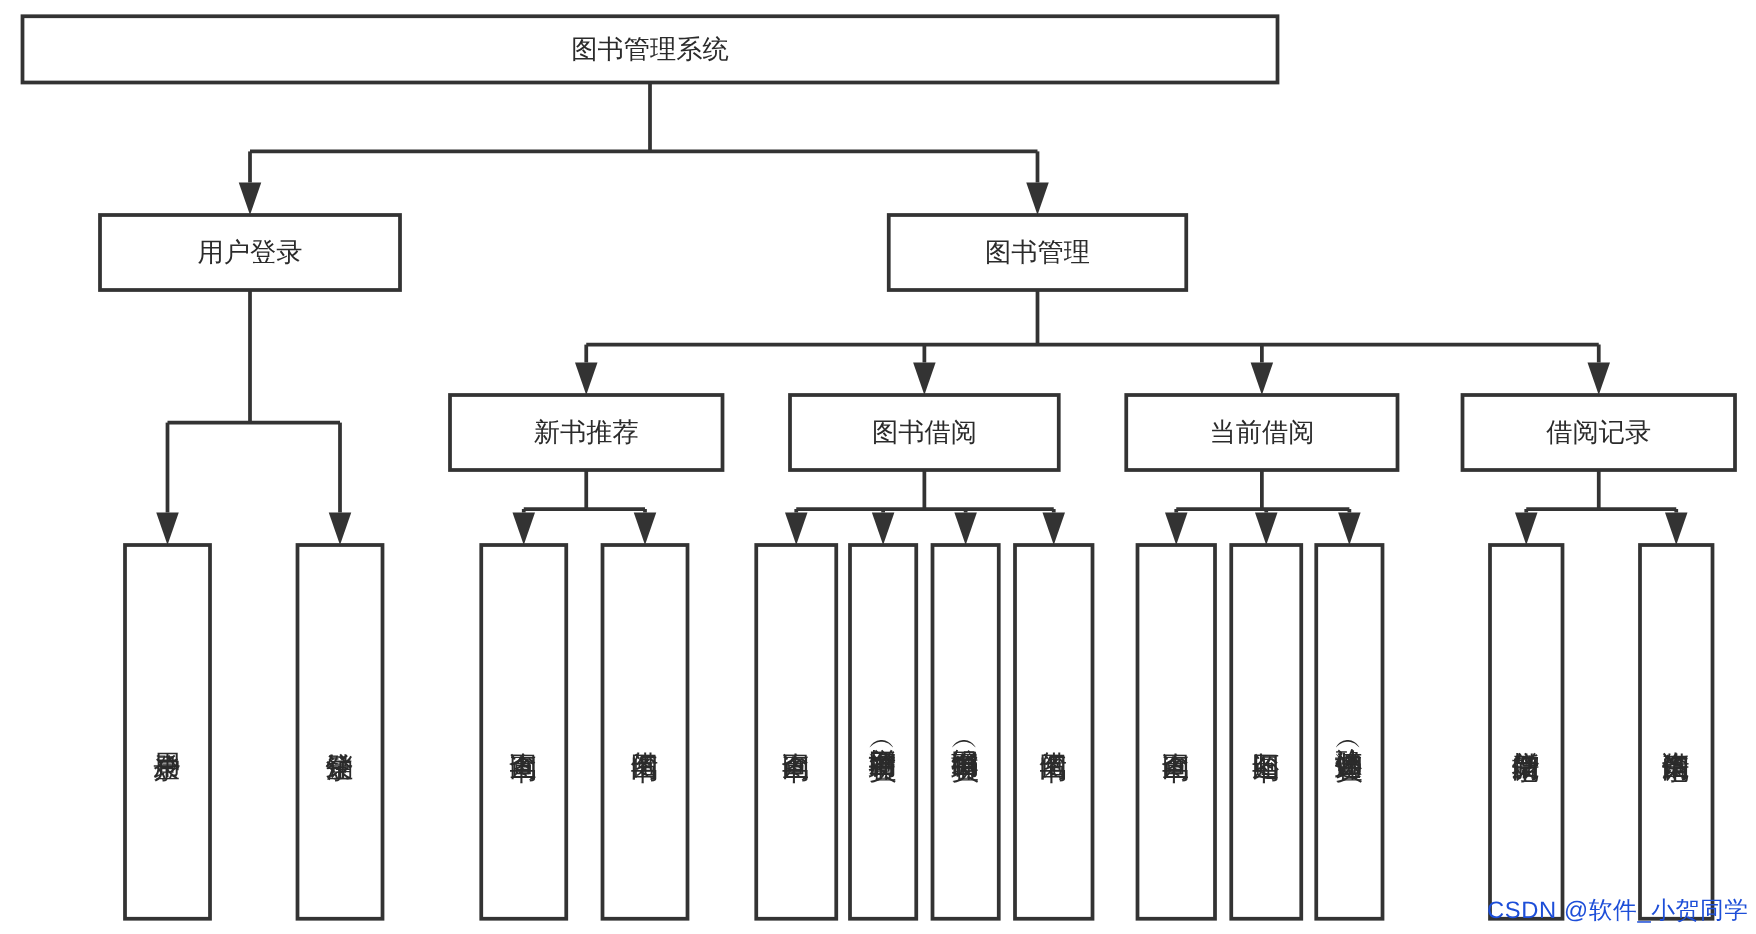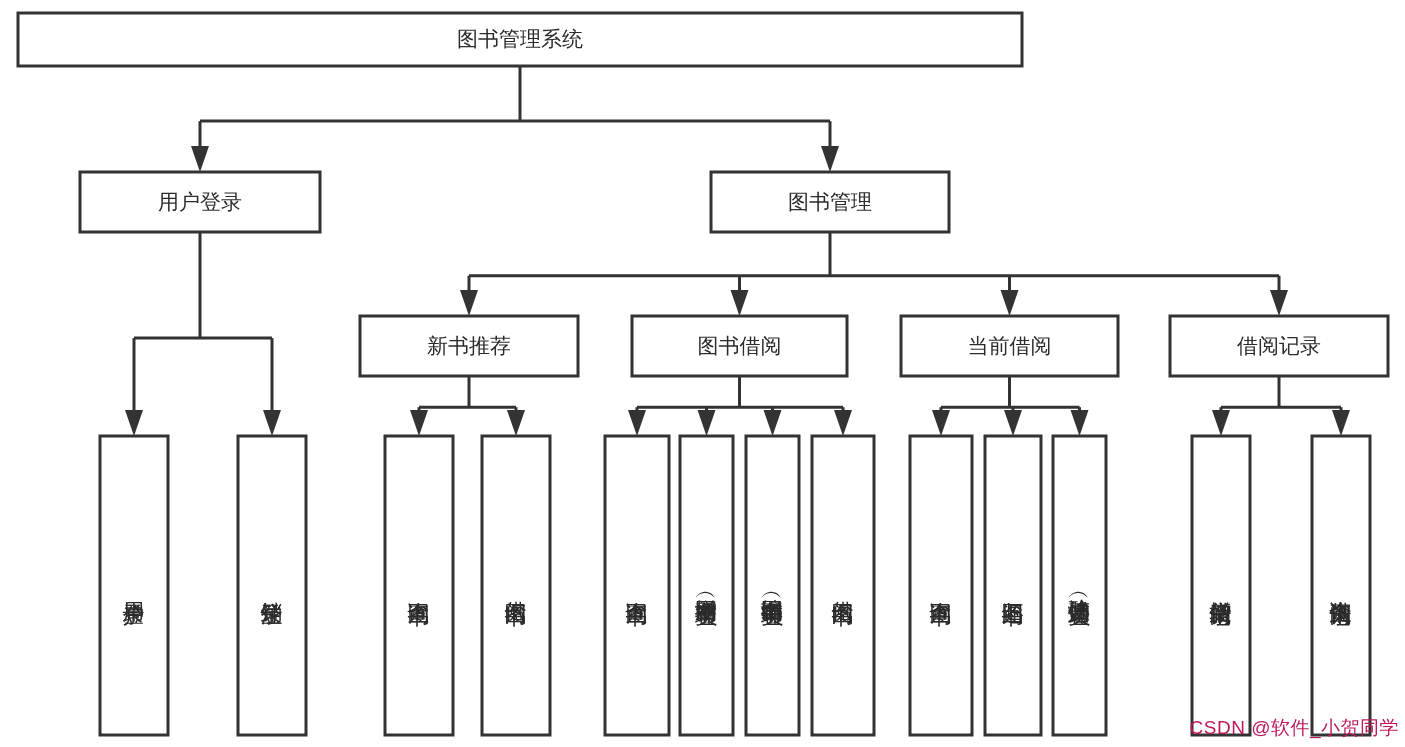--- a/index.html
+++ b/index.html
@@ -60,21 +60,21 @@
     color: #2b2b2b;
     white-space: nowrap;
     pointer-events: none;
   }
   .watermark {
     position: absolute;
     right: 6px;
     bottom: 6px;
     font-family: "Liberation Sans", "DejaVu Sans", sans-serif;
     font-size: 19px;
-    color: #be185d;
+    color: #1d4ed8;
     letter-spacing: 0.5px;
     user-select: none;
   }
 </style>
 </head>
 <body>
 
 <div id="canvas">
   <svg id="diagram-svg" viewBox="0 0 1405 747" xmlns="http://www.w3.org/2000/svg">
     <g id="connectors-layer">

